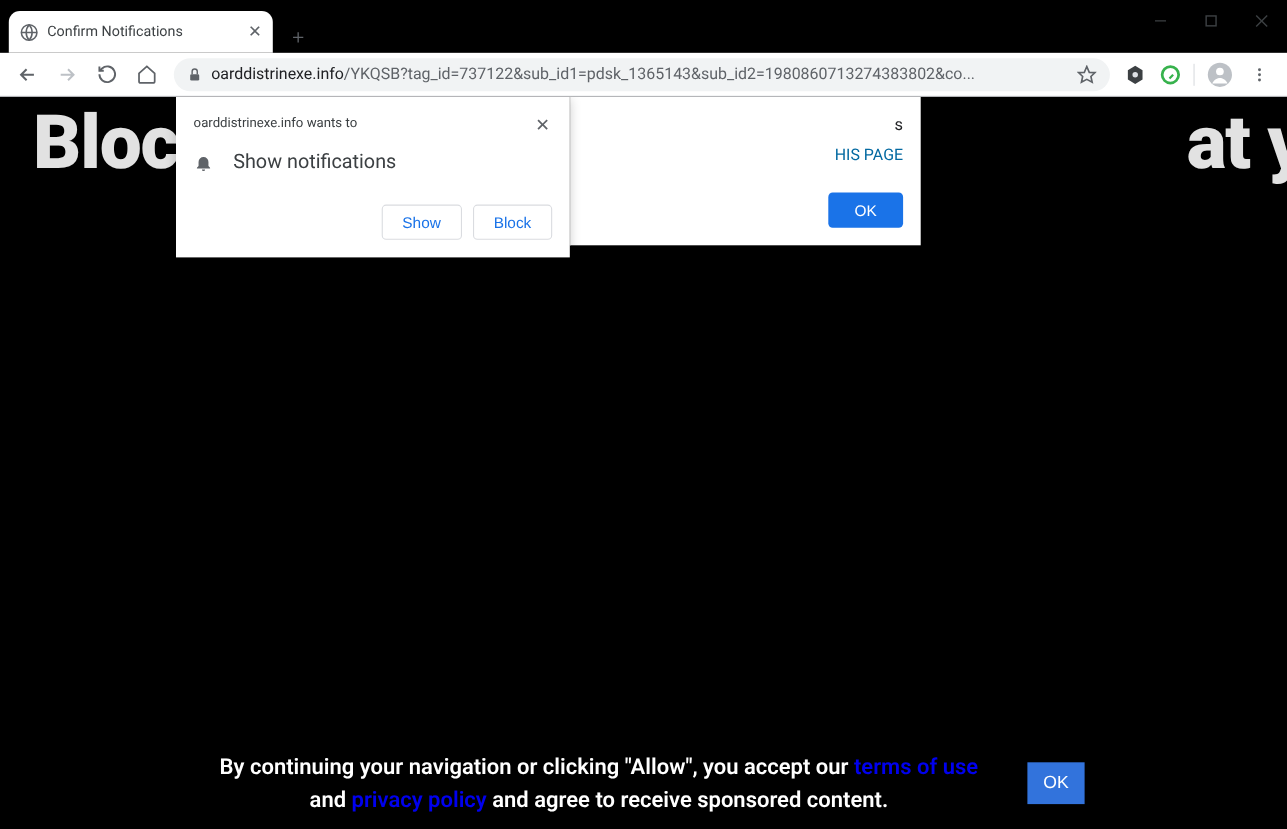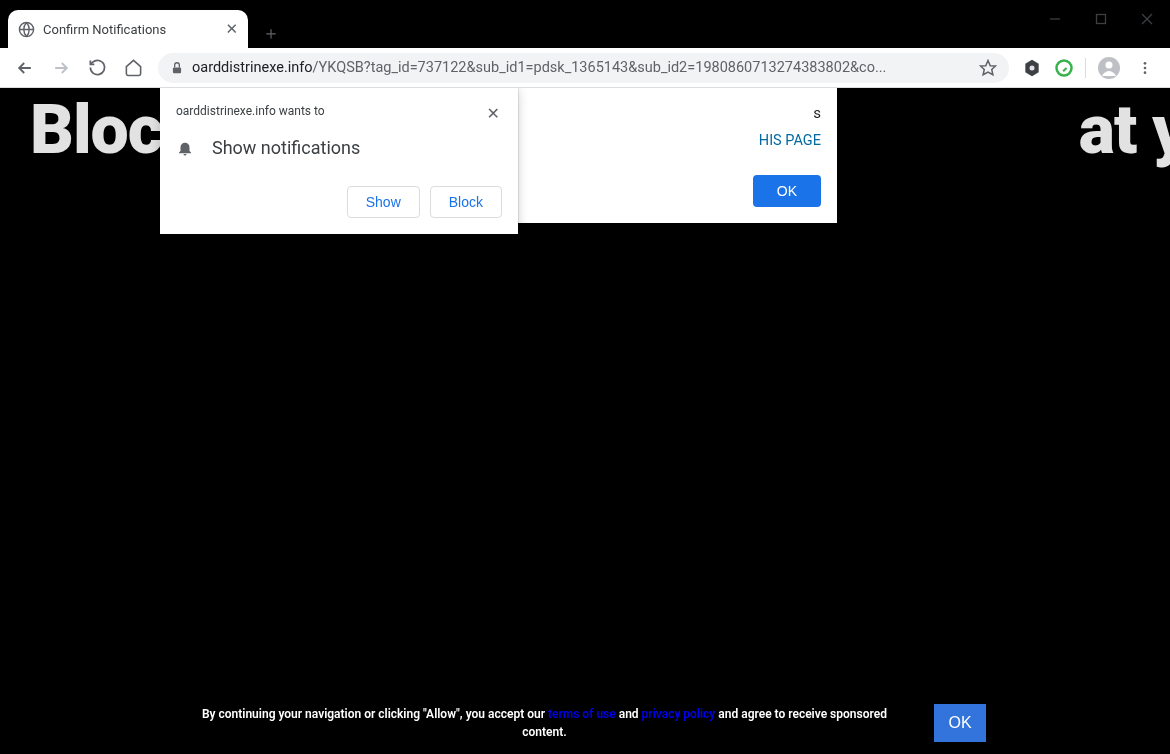--- a/index.html
+++ b/index.html
@@ -245,21 +245,21 @@
       bottom: 12px;
       left: 0;
       right: 0;
       display: flex;
       align-items: center;
       justify-content: center;
       gap: 30px;
       padding: 0 40px;
     }
     .footer-text {
-      font-size: 12px;
+      font-size: 20px;
       color: #fff;
       text-align: center;
       font-weight: 600;
       max-width: 720px;
       line-height: 1.5;
     }
     .footer-text .link {
       color: #0000ee;
     }
     .footer-ok {

